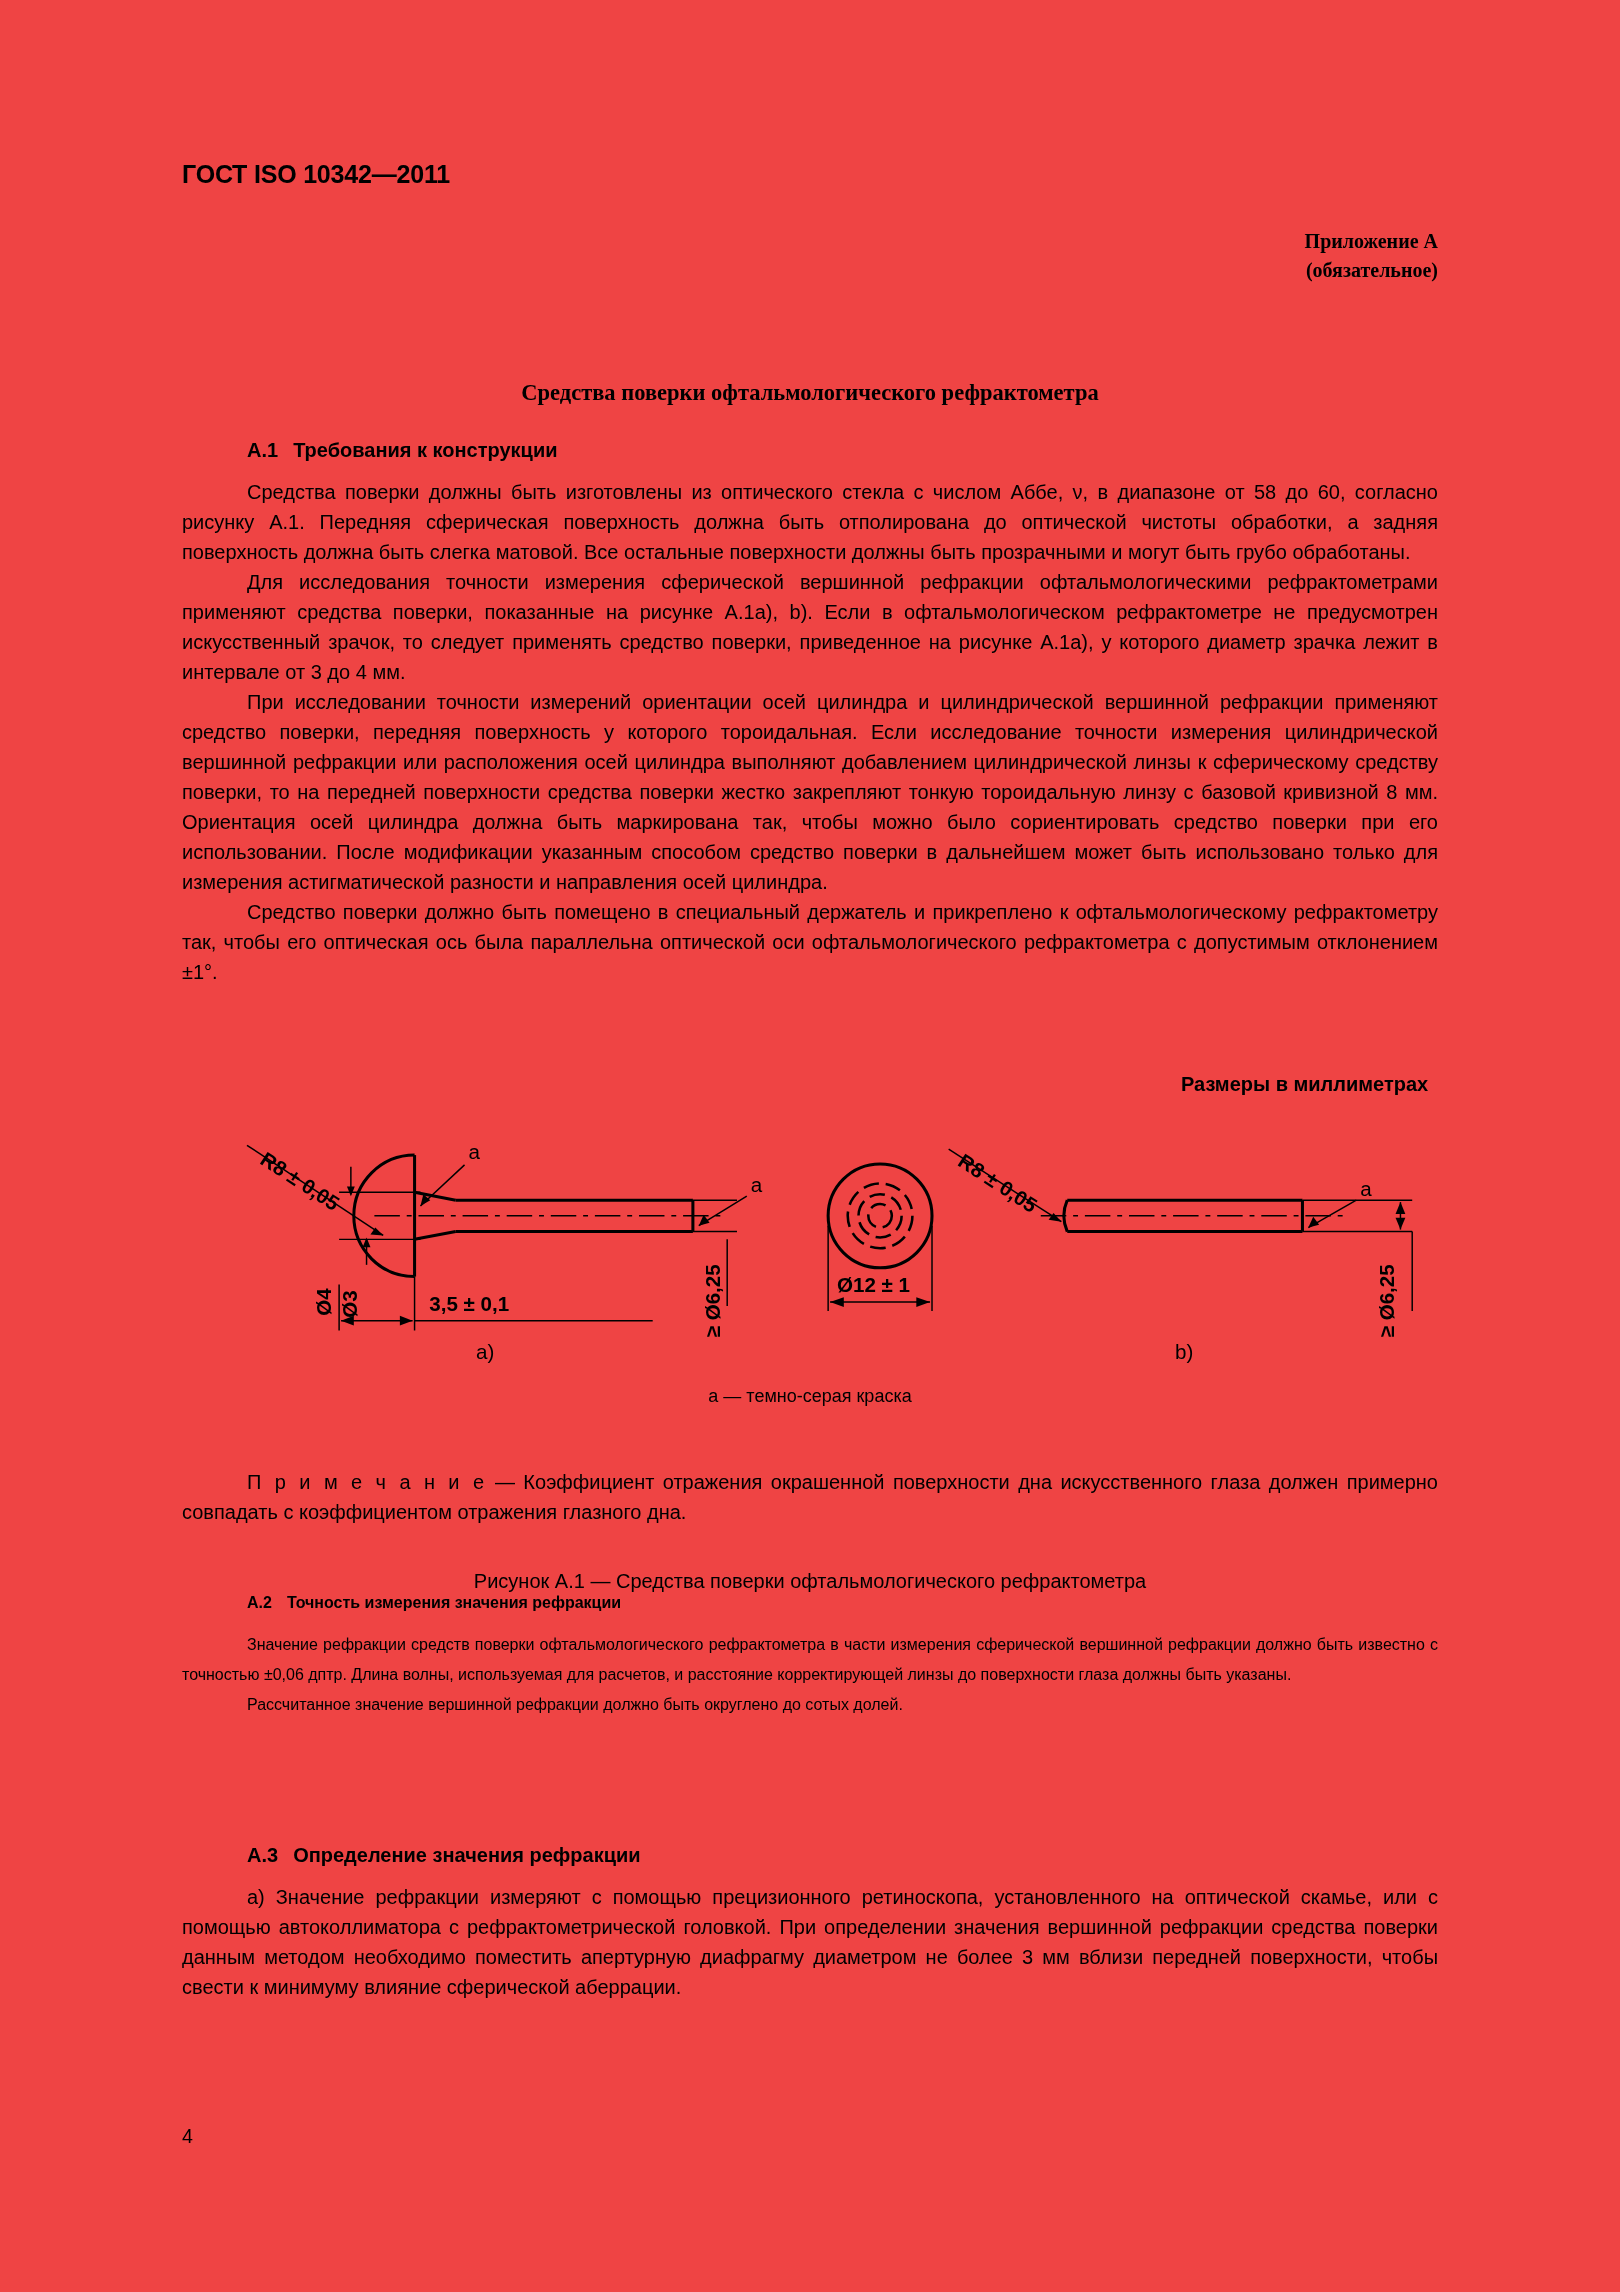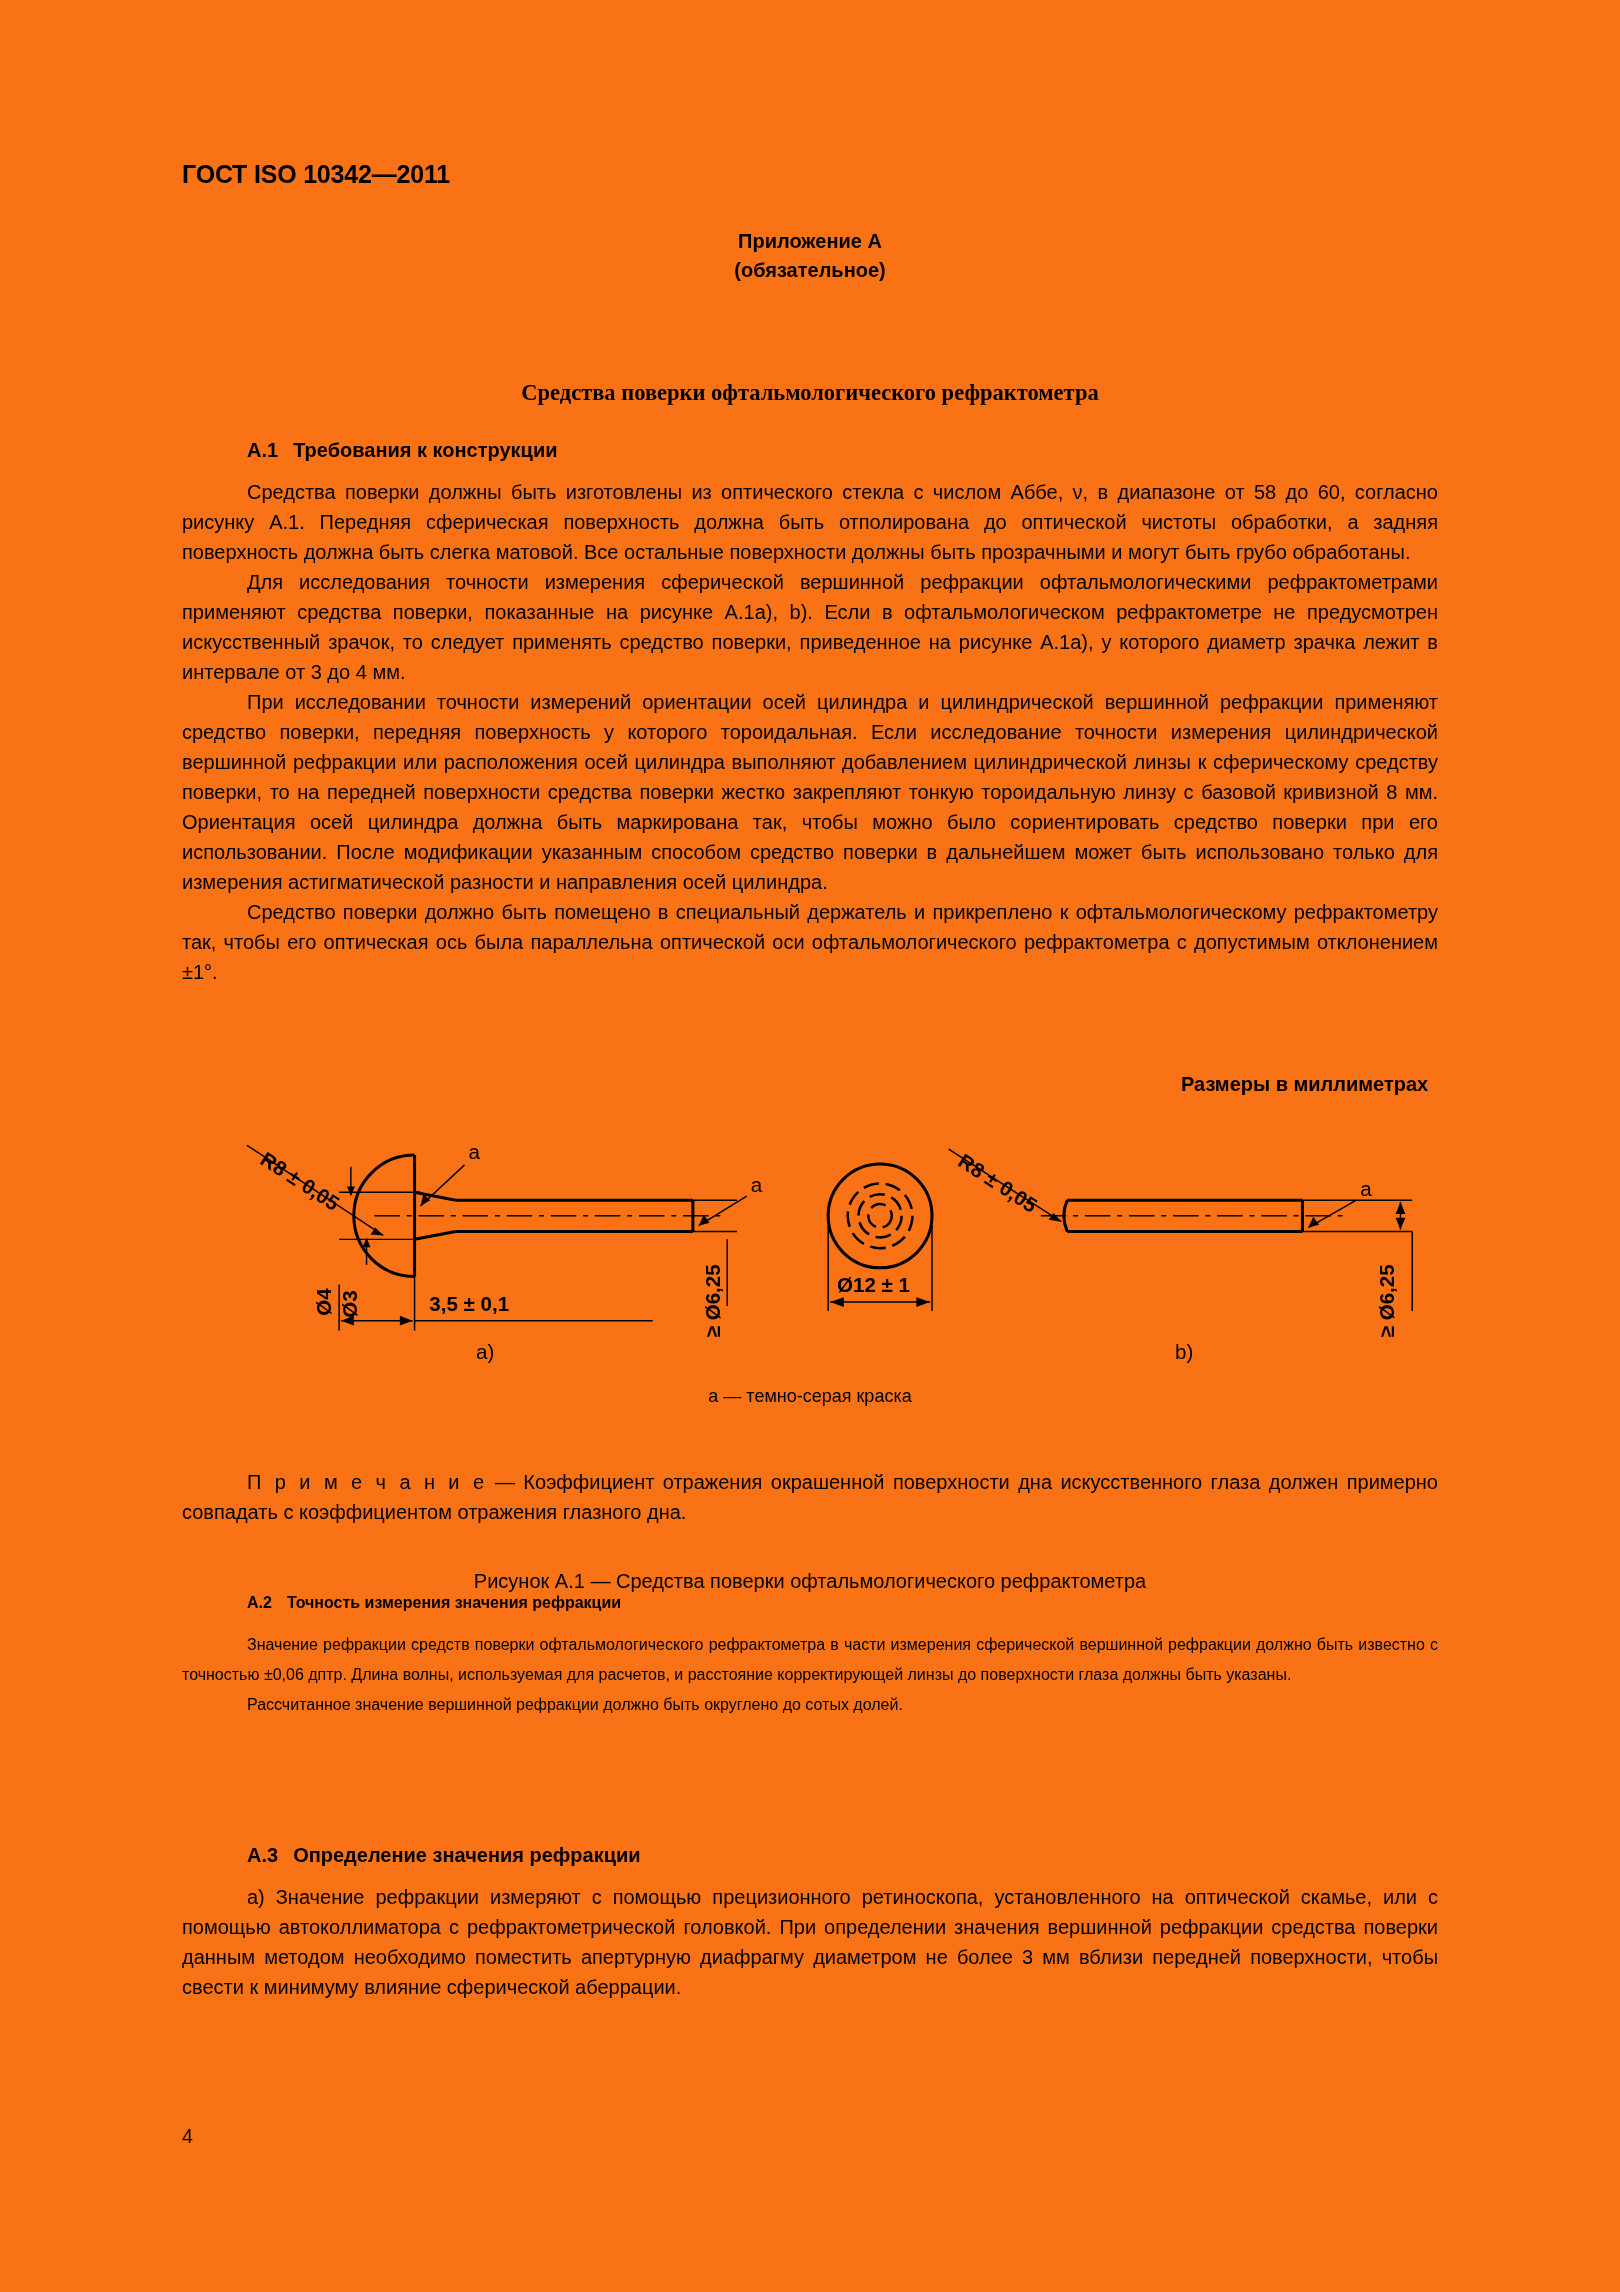--- a/index.html
+++ b/index.html
@@ -10,21 +10,21 @@
   }
   body {
     font-family: "Liberation Sans", sans-serif;
     color: #000000;
   }
   .page {
     position: relative;
     width: 1620px;
     height: 2293px;
     margin: 0 auto;
-    background: #f97316;
+    background: #ef4444;
     overflow: hidden;
     box-sizing: border-box;
   }
 
   
   .doc-header {
     position: absolute;
     left: 182px;
     top: 160px;
     font-size: 25px;
@@ -32,24 +32,25 @@
     letter-spacing: -0.2px;
     white-space: nowrap;
   }
 
   
   .annex-block {
     position: absolute;
     left: 182px;
     top: 227px;
     width: 1256px;
-    text-align: center;
+    text-align: right;
     font-size: 20px;
     font-weight: bold;
     line-height: 29px;
+    font-family: Liberation Serif, serif;
   }
   .annex-block .line2 { font-weight: bold; }
 
   
   .annex-title {
     position: absolute;
     left: 182px;
     top: 380px;
     width: 1256px;
     text-align: center;

